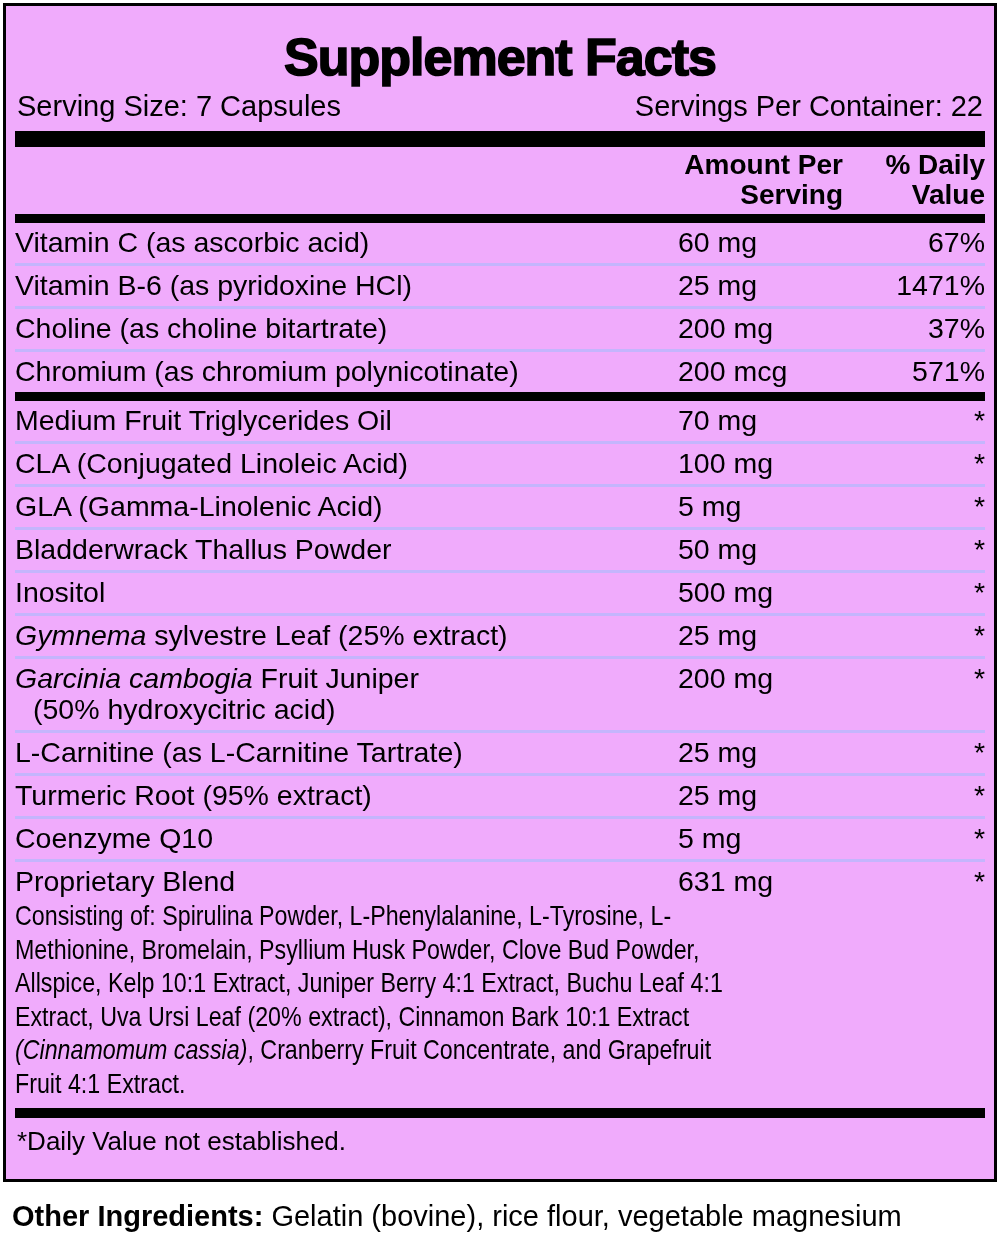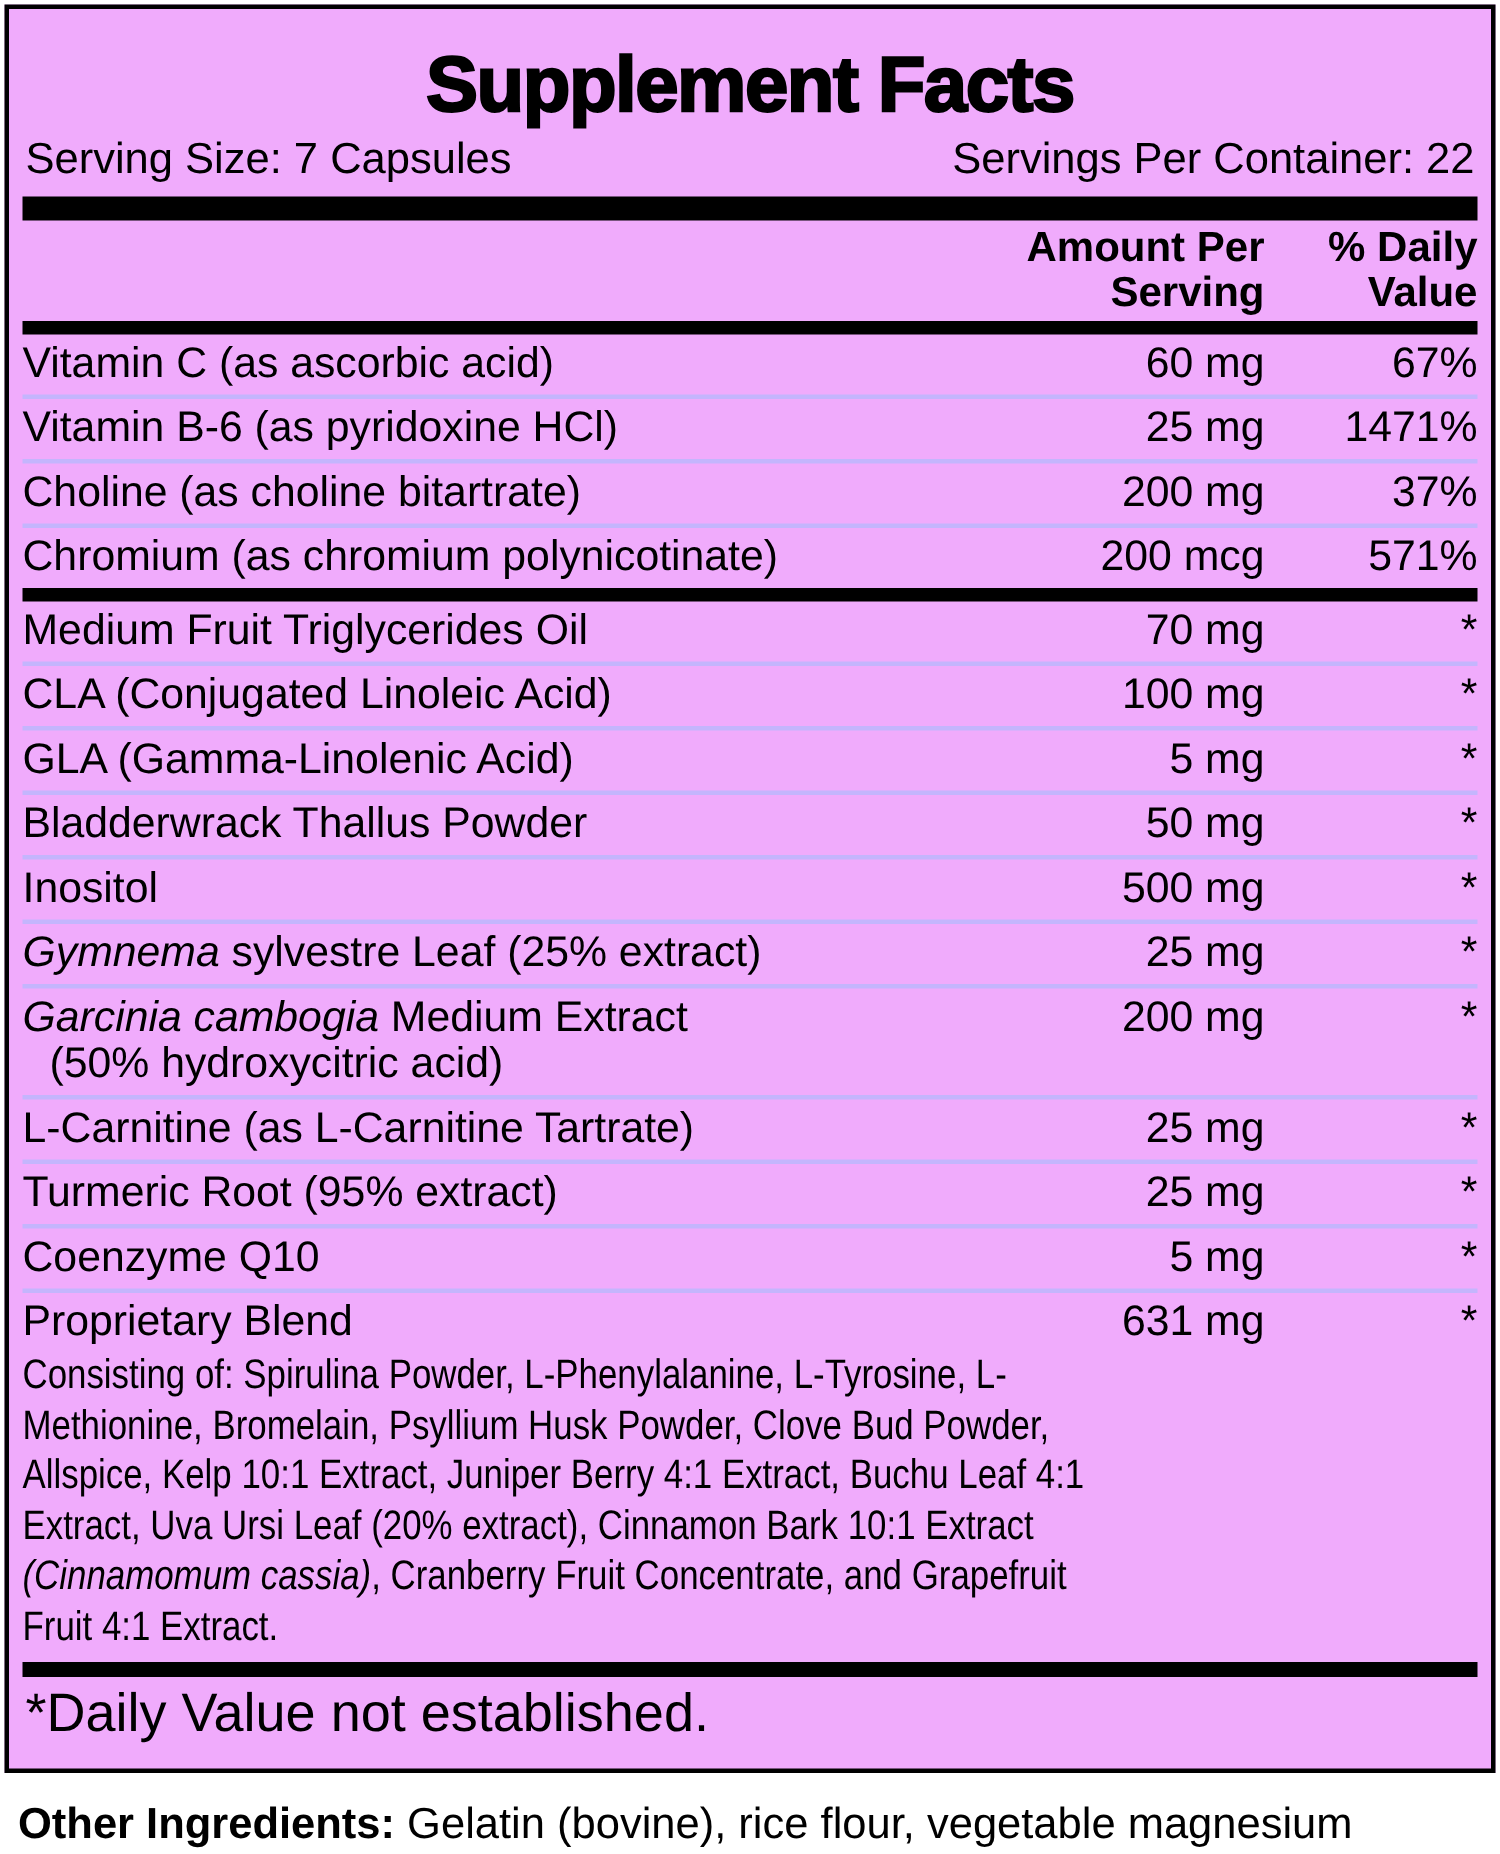--- a/index.html
+++ b/index.html
@@ -46,35 +46,35 @@
   }
   .hdr .amt { width:175px; text-align:right; }
   .hdr .dv  { width:142px; text-align:right; }
   .row {
     font-size:28.5px;
     line-height:31px;
     padding:4px 0 5px 0;
   }
   .rline { display:flex; align-items:flex-start; }
   .rline .name { flex:1; }
-  .rline .amt { width:165px; text-align:right; }
+  .rline .amt { width:165px; }
   .rline .dv  { width:142px; text-align:right; }
   .group > .row + .row { border-top:3px solid #c4b5fd; }
   .name i, .blend-desc i { font-style:italic; }
   .line2 { margin-left:18px; }
   .blend-desc {
     font-size:27.5px;
     line-height:33.5px;
     width:880px;
     transform:scaleX(0.845);
     transform-origin:0 0;
     padding:2px 0 3px 0;
   }
   .footnote {
-    font-size:36px;
+    font-size:26px;
     line-height:33px;
     padding:7px 2px 9px 2px;
   }
   .other {
     margin:18px 12px 0 12px;
     font-size:29px;
     line-height:33px;
   }
   .other b { font-weight:bold; }
 </style>
@@ -170,21 +170,21 @@
     </div>
     <div class="row">
       <div class="rline">
         <div class="name"><i>Gymnema</i><span> sylvestre Leaf (25% extract)</span></div>
         <div class="amt">25 mg</div>
         <div class="dv">*</div>
       </div>
     </div>
     <div class="row">
       <div class="rline">
-        <div class="name"><i>Garcinia cambogia</i><span> Medium Extract</span></div>
+        <div class="name"><i>Garcinia cambogia</i><span> Fruit Juniper</span></div>
         <div class="amt">200 mg</div>
         <div class="dv">*</div>
       </div>
       <div class="line2">(50% hydroxycitric acid)</div>
     </div>
     <div class="row">
       <div class="rline">
         <div class="name">L-Carnitine (as L-Carnitine Tartrate)</div>
         <div class="amt">25 mg</div>
         <div class="dv">*</div>

